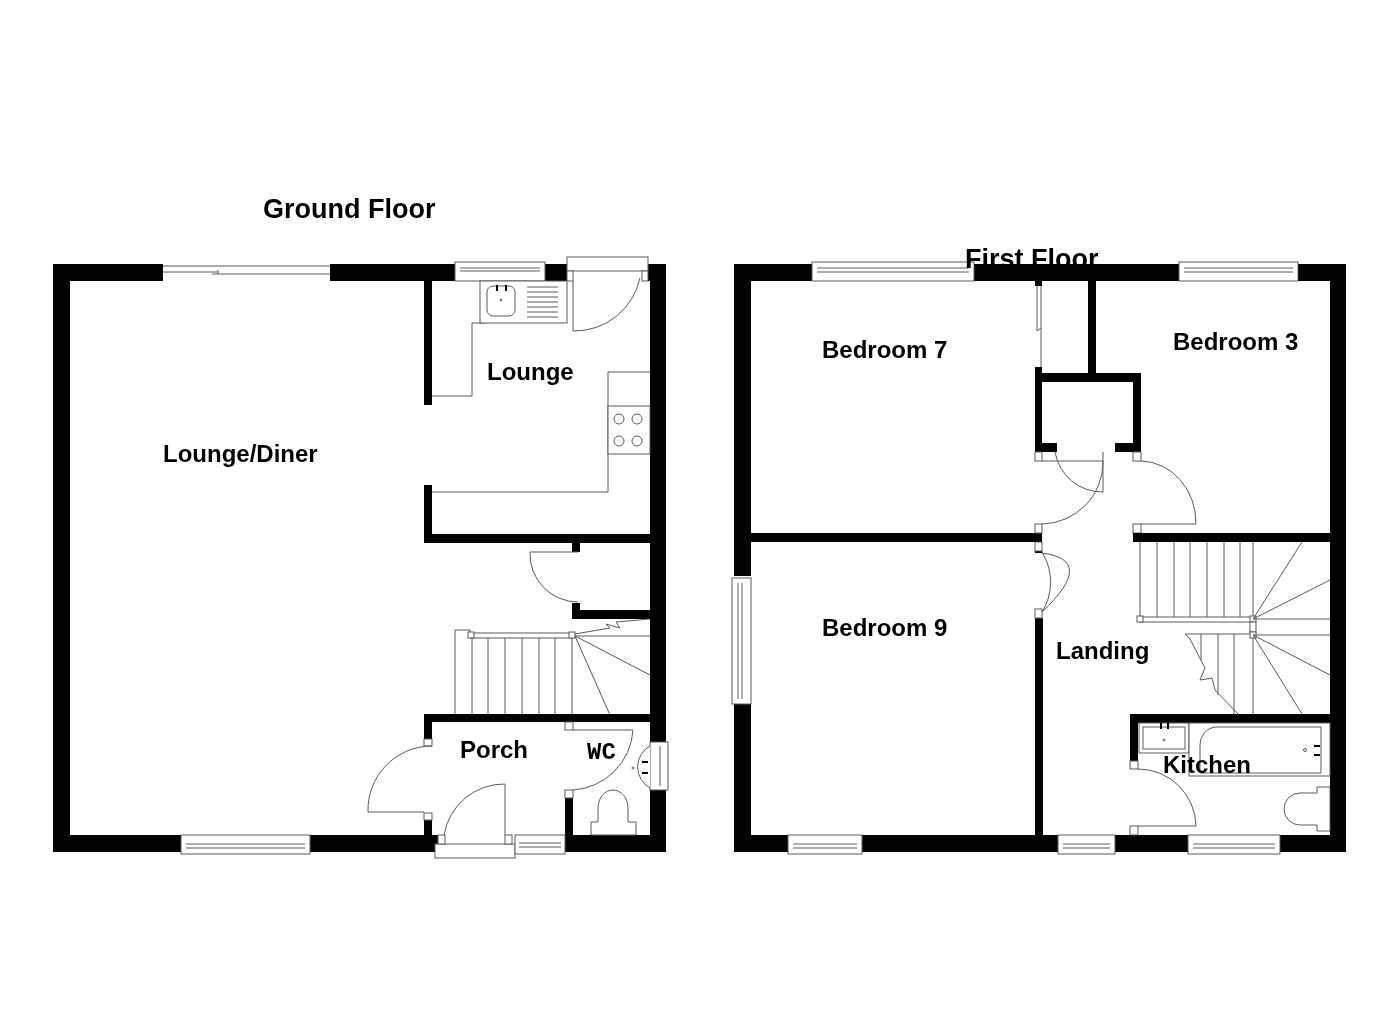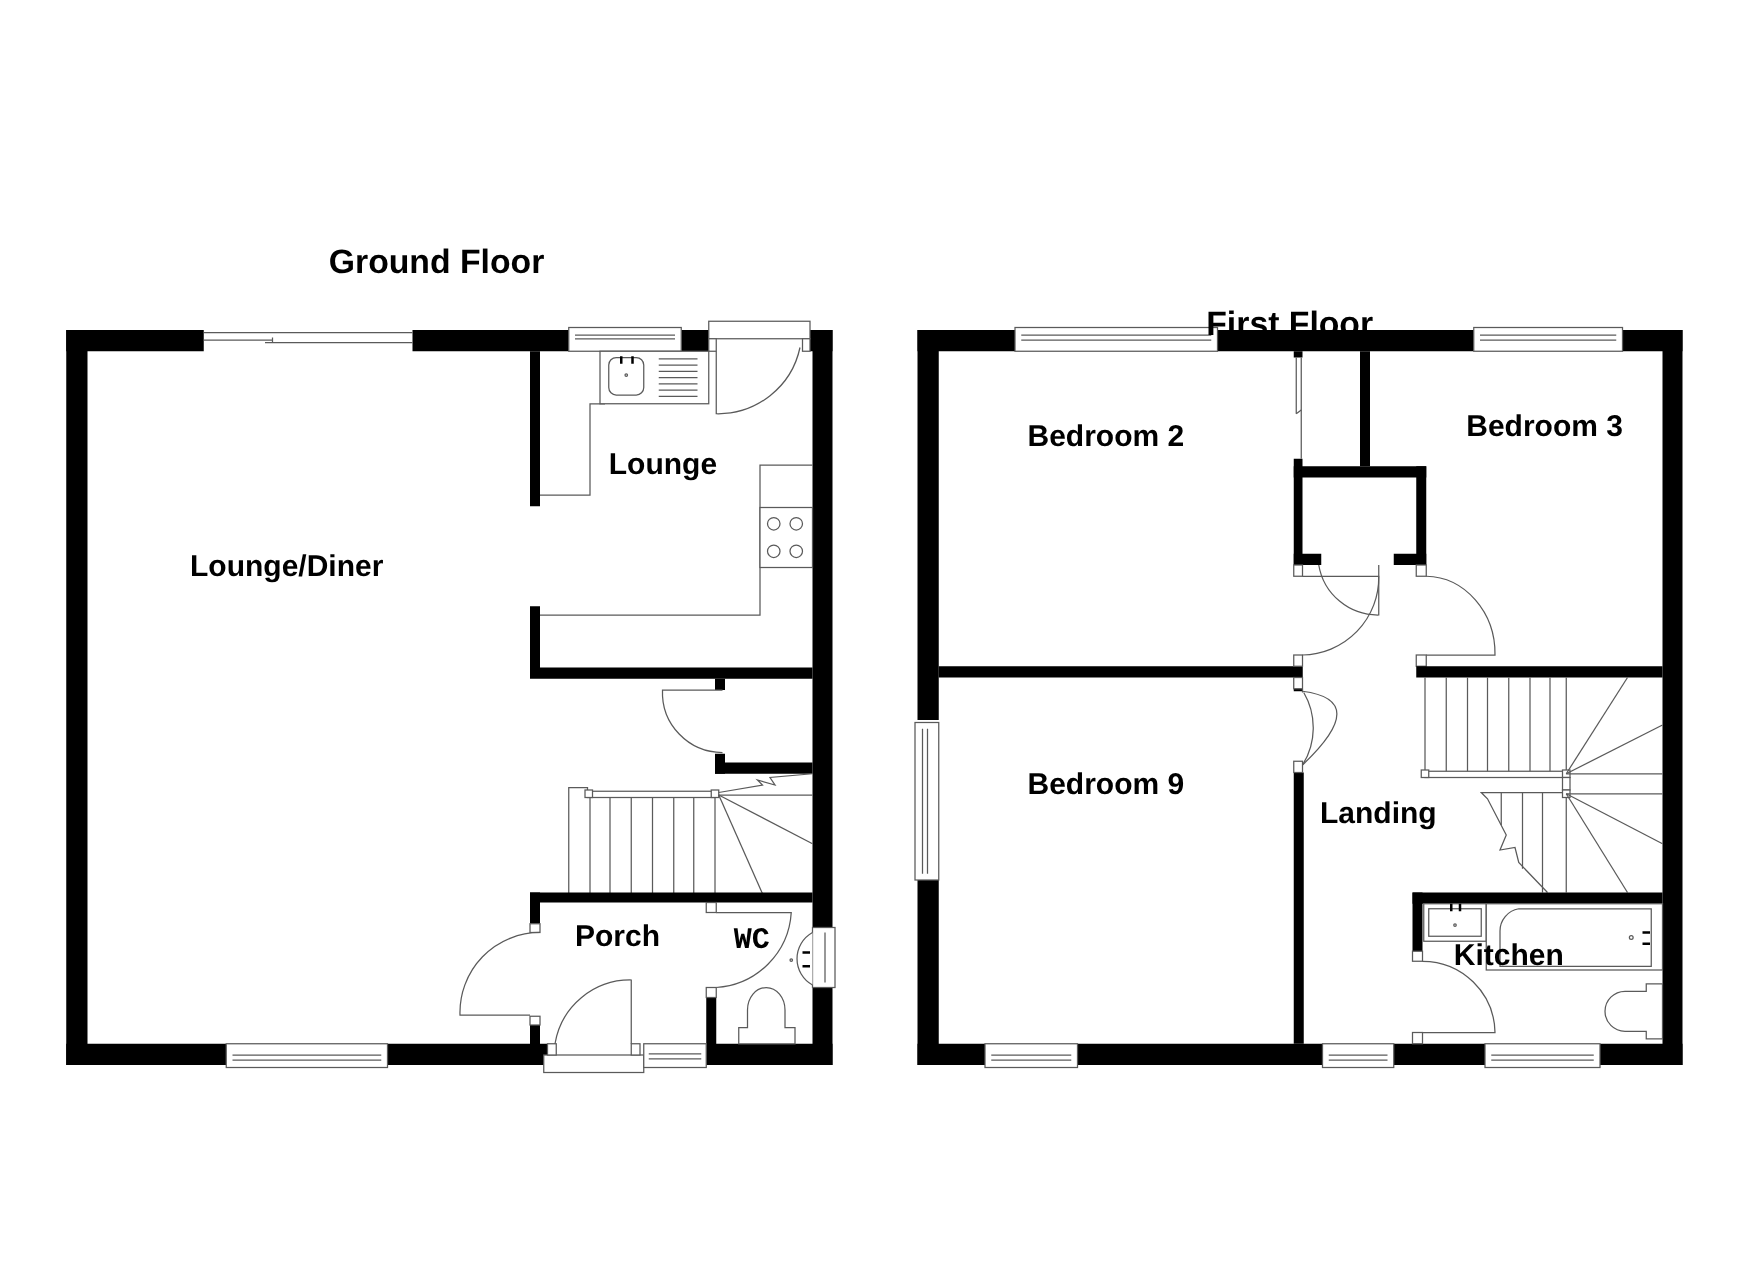--- a/index.html
+++ b/index.html
@@ -304,22 +304,22 @@
 
     <g>
       <path class="thinw" d="M1330 787 L1317 787 L1317 793 L1300 793 A16 16 0 0 0 1300 825 L1317 825 L1317 831 L1330 831 Z"></path>
     </g>
   </g>
 </svg>
 
 <div class="floor-title" style="left:263px; top:194px;">Ground Floor</div>
 <div class="floor-title" style="left:965px; top:198px;margin-top:46px;">First Floor</div>
 
-<div class="room-label" style="left:152px; top:440px;">Lounge/Diner</div>
+<div class="room-label" style="left:163px; top:440px;">Lounge/Diner</div>
 <div class="room-label" style="left:487px; top:358px;">Lounge</div>
 <div class="room-label" style="left:460px; top:736px;">Porch</div>
 <div class="room-label" style="left:587px; top:739px;font-family:Liberation Mono, monospace;">WC</div>
 
-<div class="room-label" style="left:822px; top:336px;">Bedroom 2</div>
+<div class="room-label" style="left:822px; top:336px;">Bedroom 7</div>
 <div class="room-label" style="left:1157px; top:328px;margin-left:16px;">Bedroom 3</div>
 <div class="room-label" style="left:822px; top:614px;">Bedroom 9</div>
 <div class="room-label" style="left:1056px; top:637px;">Landing</div>
 <div class="room-label" style="left:1163px; top:751px;">Kitchen</div>
 
 </body></html>

